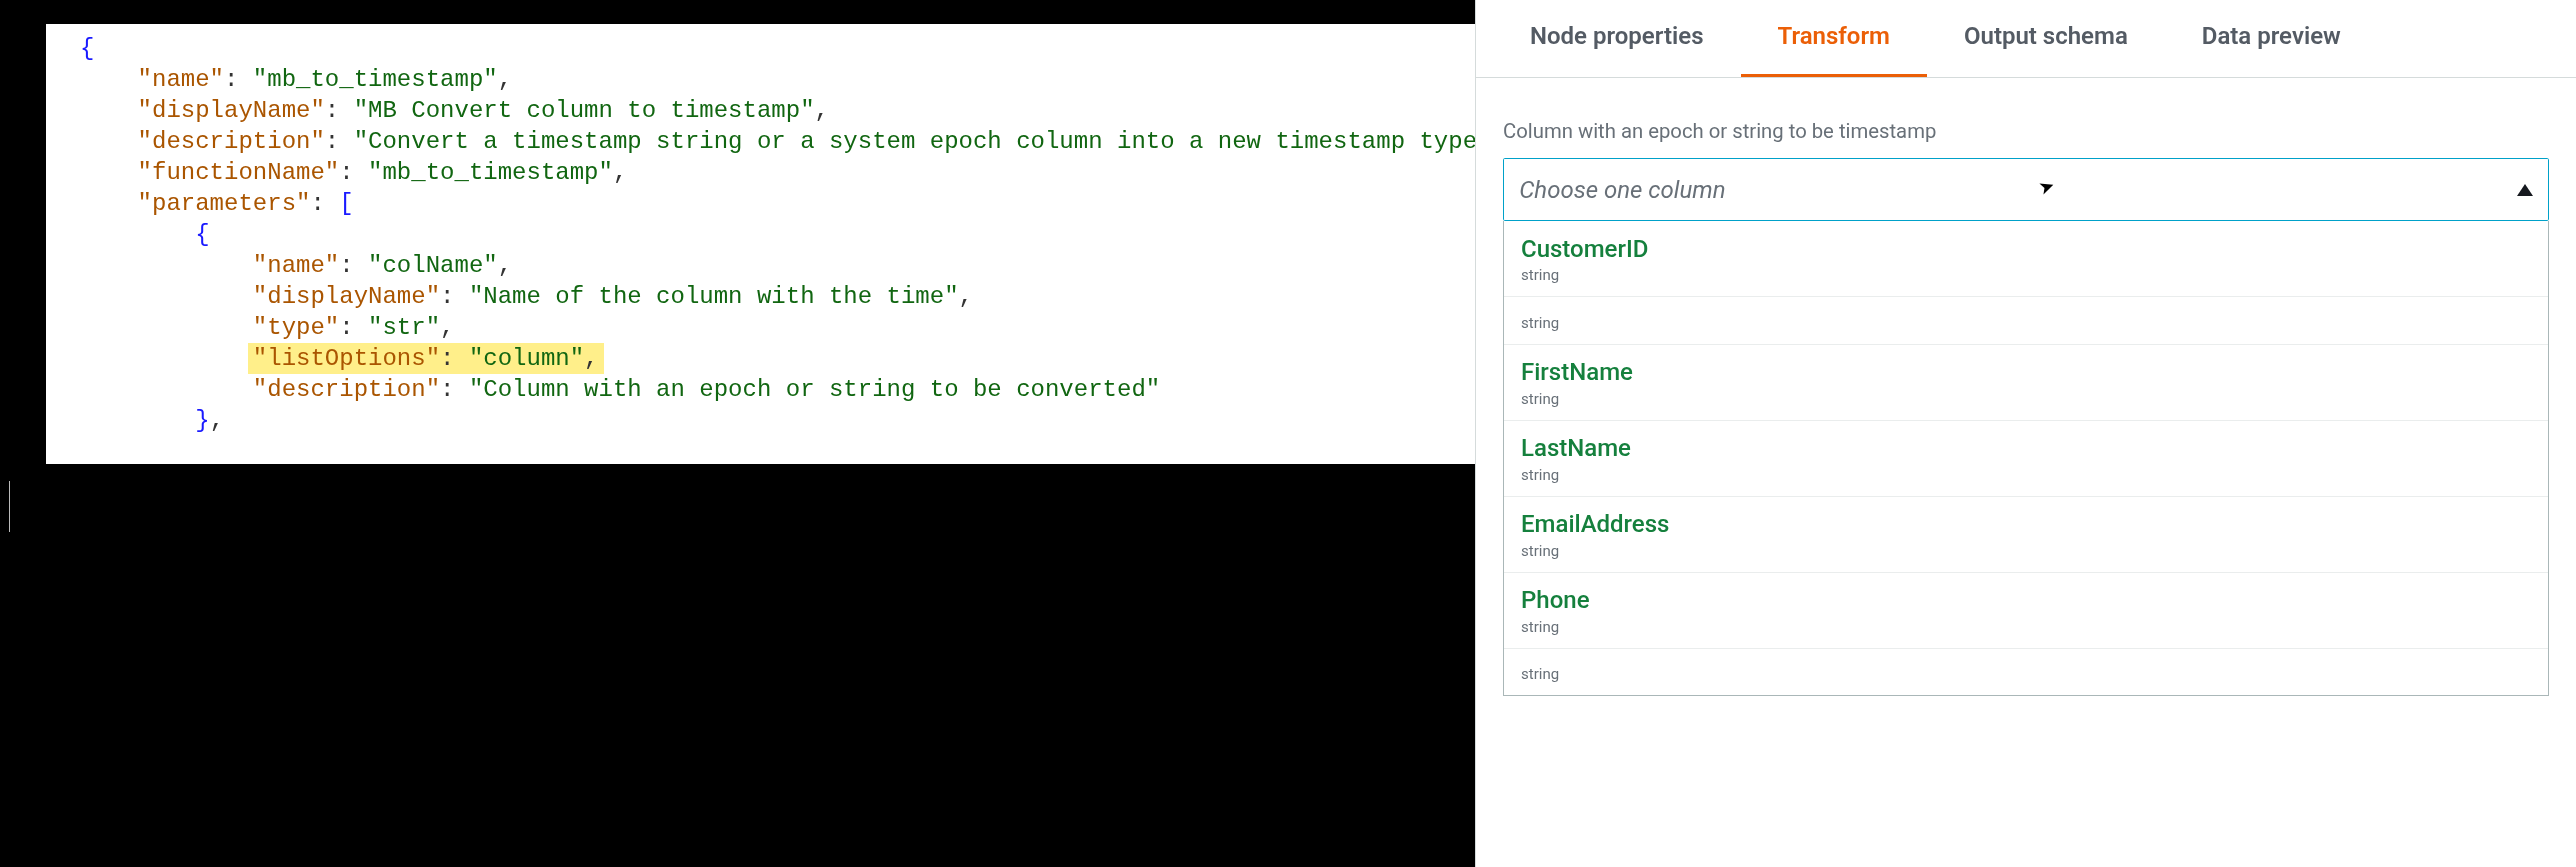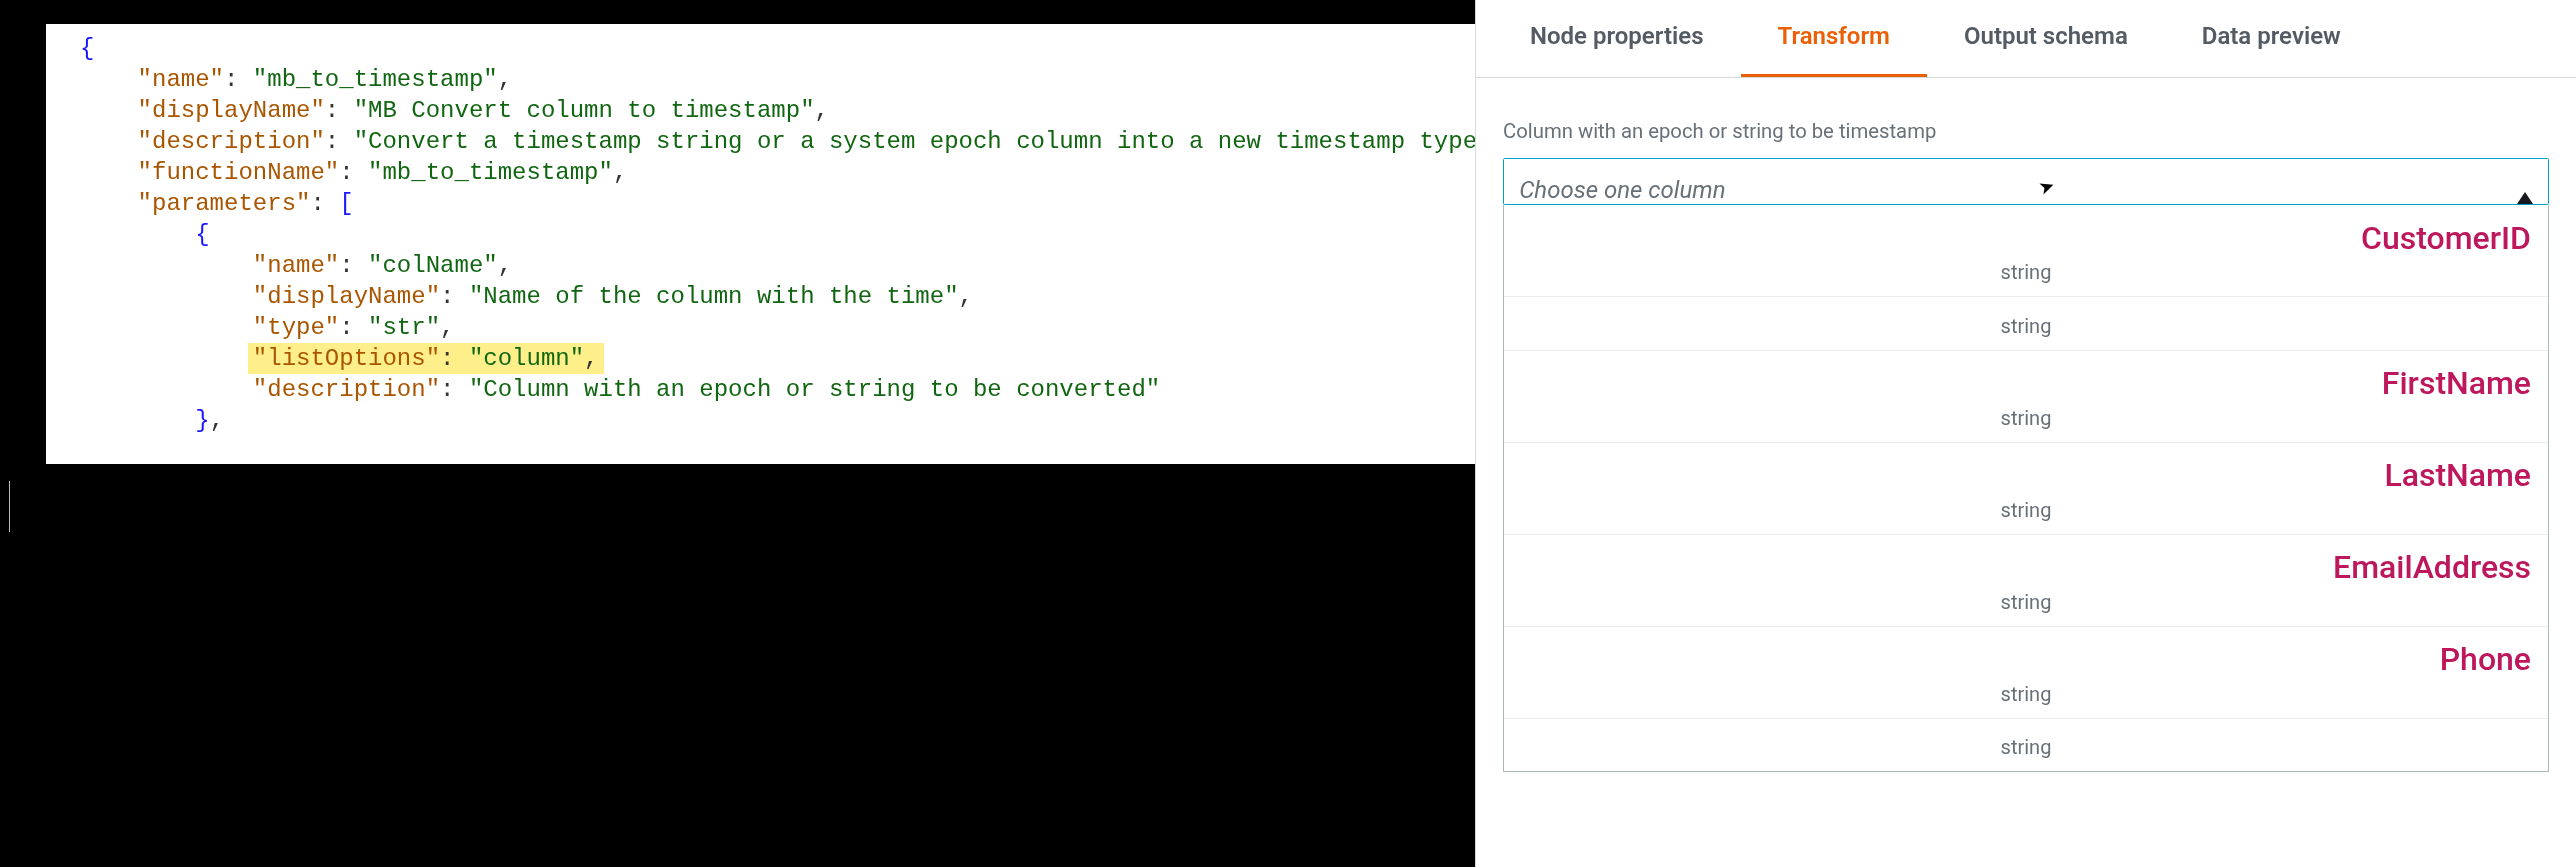--- a/index.html
+++ b/index.html
@@ -77,23 +77,23 @@
     margin-bottom: 5.1px;
   }
   .field-hint {
     font-size: 20.3px;
     color: #687078;
     margin-bottom: 15.2px;
   }
   .select-box {
     border: 1.7px solid #00a1c9;
     border-radius: 1.7px;
-    height: 47px;
+    height: 63px;
     display: flex;
-    align-items: flex-end;
+    align-items: center;
     justify-content: space-between;
     padding: 0 15.2px;
     cursor: pointer;
     position: relative;
   }
   .select-placeholder {
     font-style: italic;
     font-size: 24px;
     color: #687078;
   }
@@ -118,30 +118,28 @@
     max-height: 610px;
     overflow: auto;
   }
   .dropdown-item {
     padding: 13.5px 17px 12px 17px;
     border-bottom: 0.8px solid #eaeded;
     cursor: pointer;
   }
   .dropdown-item:last-child { border-bottom: none; }
   .dd-name {
-    font-size: 32px;
+    font-size: 24px;
     font-weight: 500;
-    color: #be185d;
-    text-align: right;
+    color: #15803d;
   }
   .dd-type {
-    font-size: 20px;
+    font-size: 15px;
     color: #687078;
     margin-top: 3.4px;
-    text-align: center;
   }
   .thin-line {
     position: absolute;
     left: 8.5px;
     top: 481px;
     width: 1.7px;
     height: 51px;
     background: #bbb;
   }
 </style>

